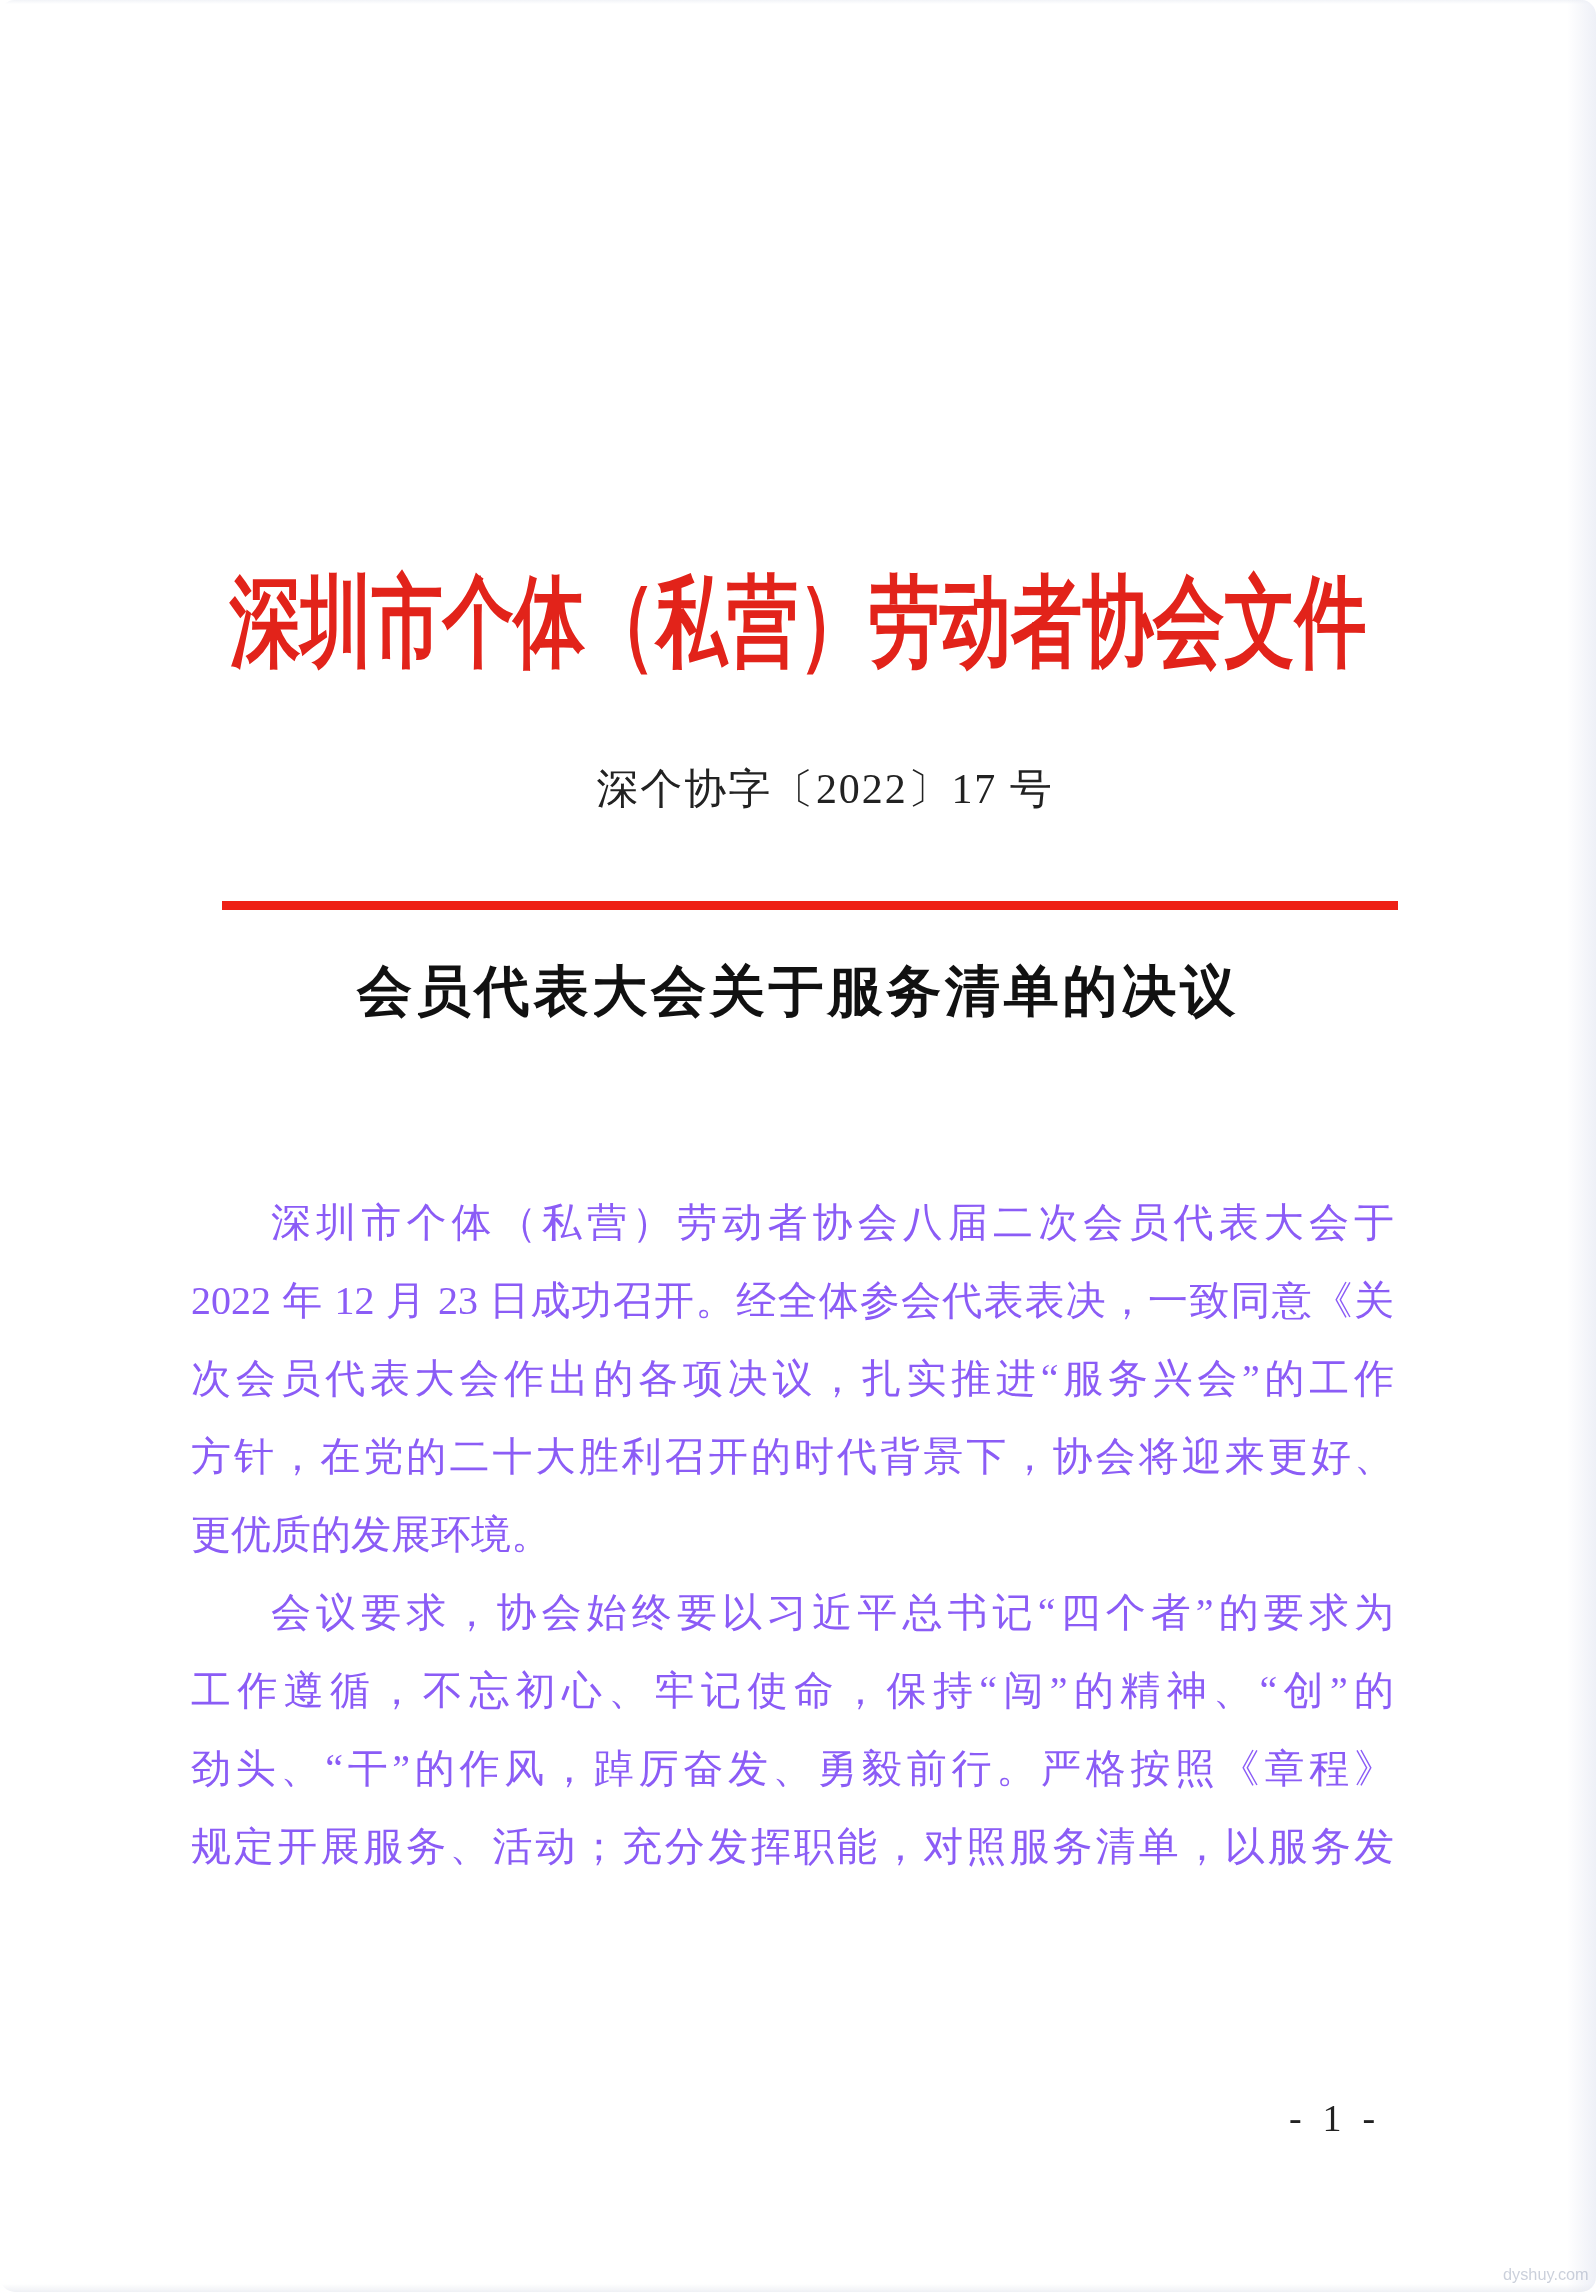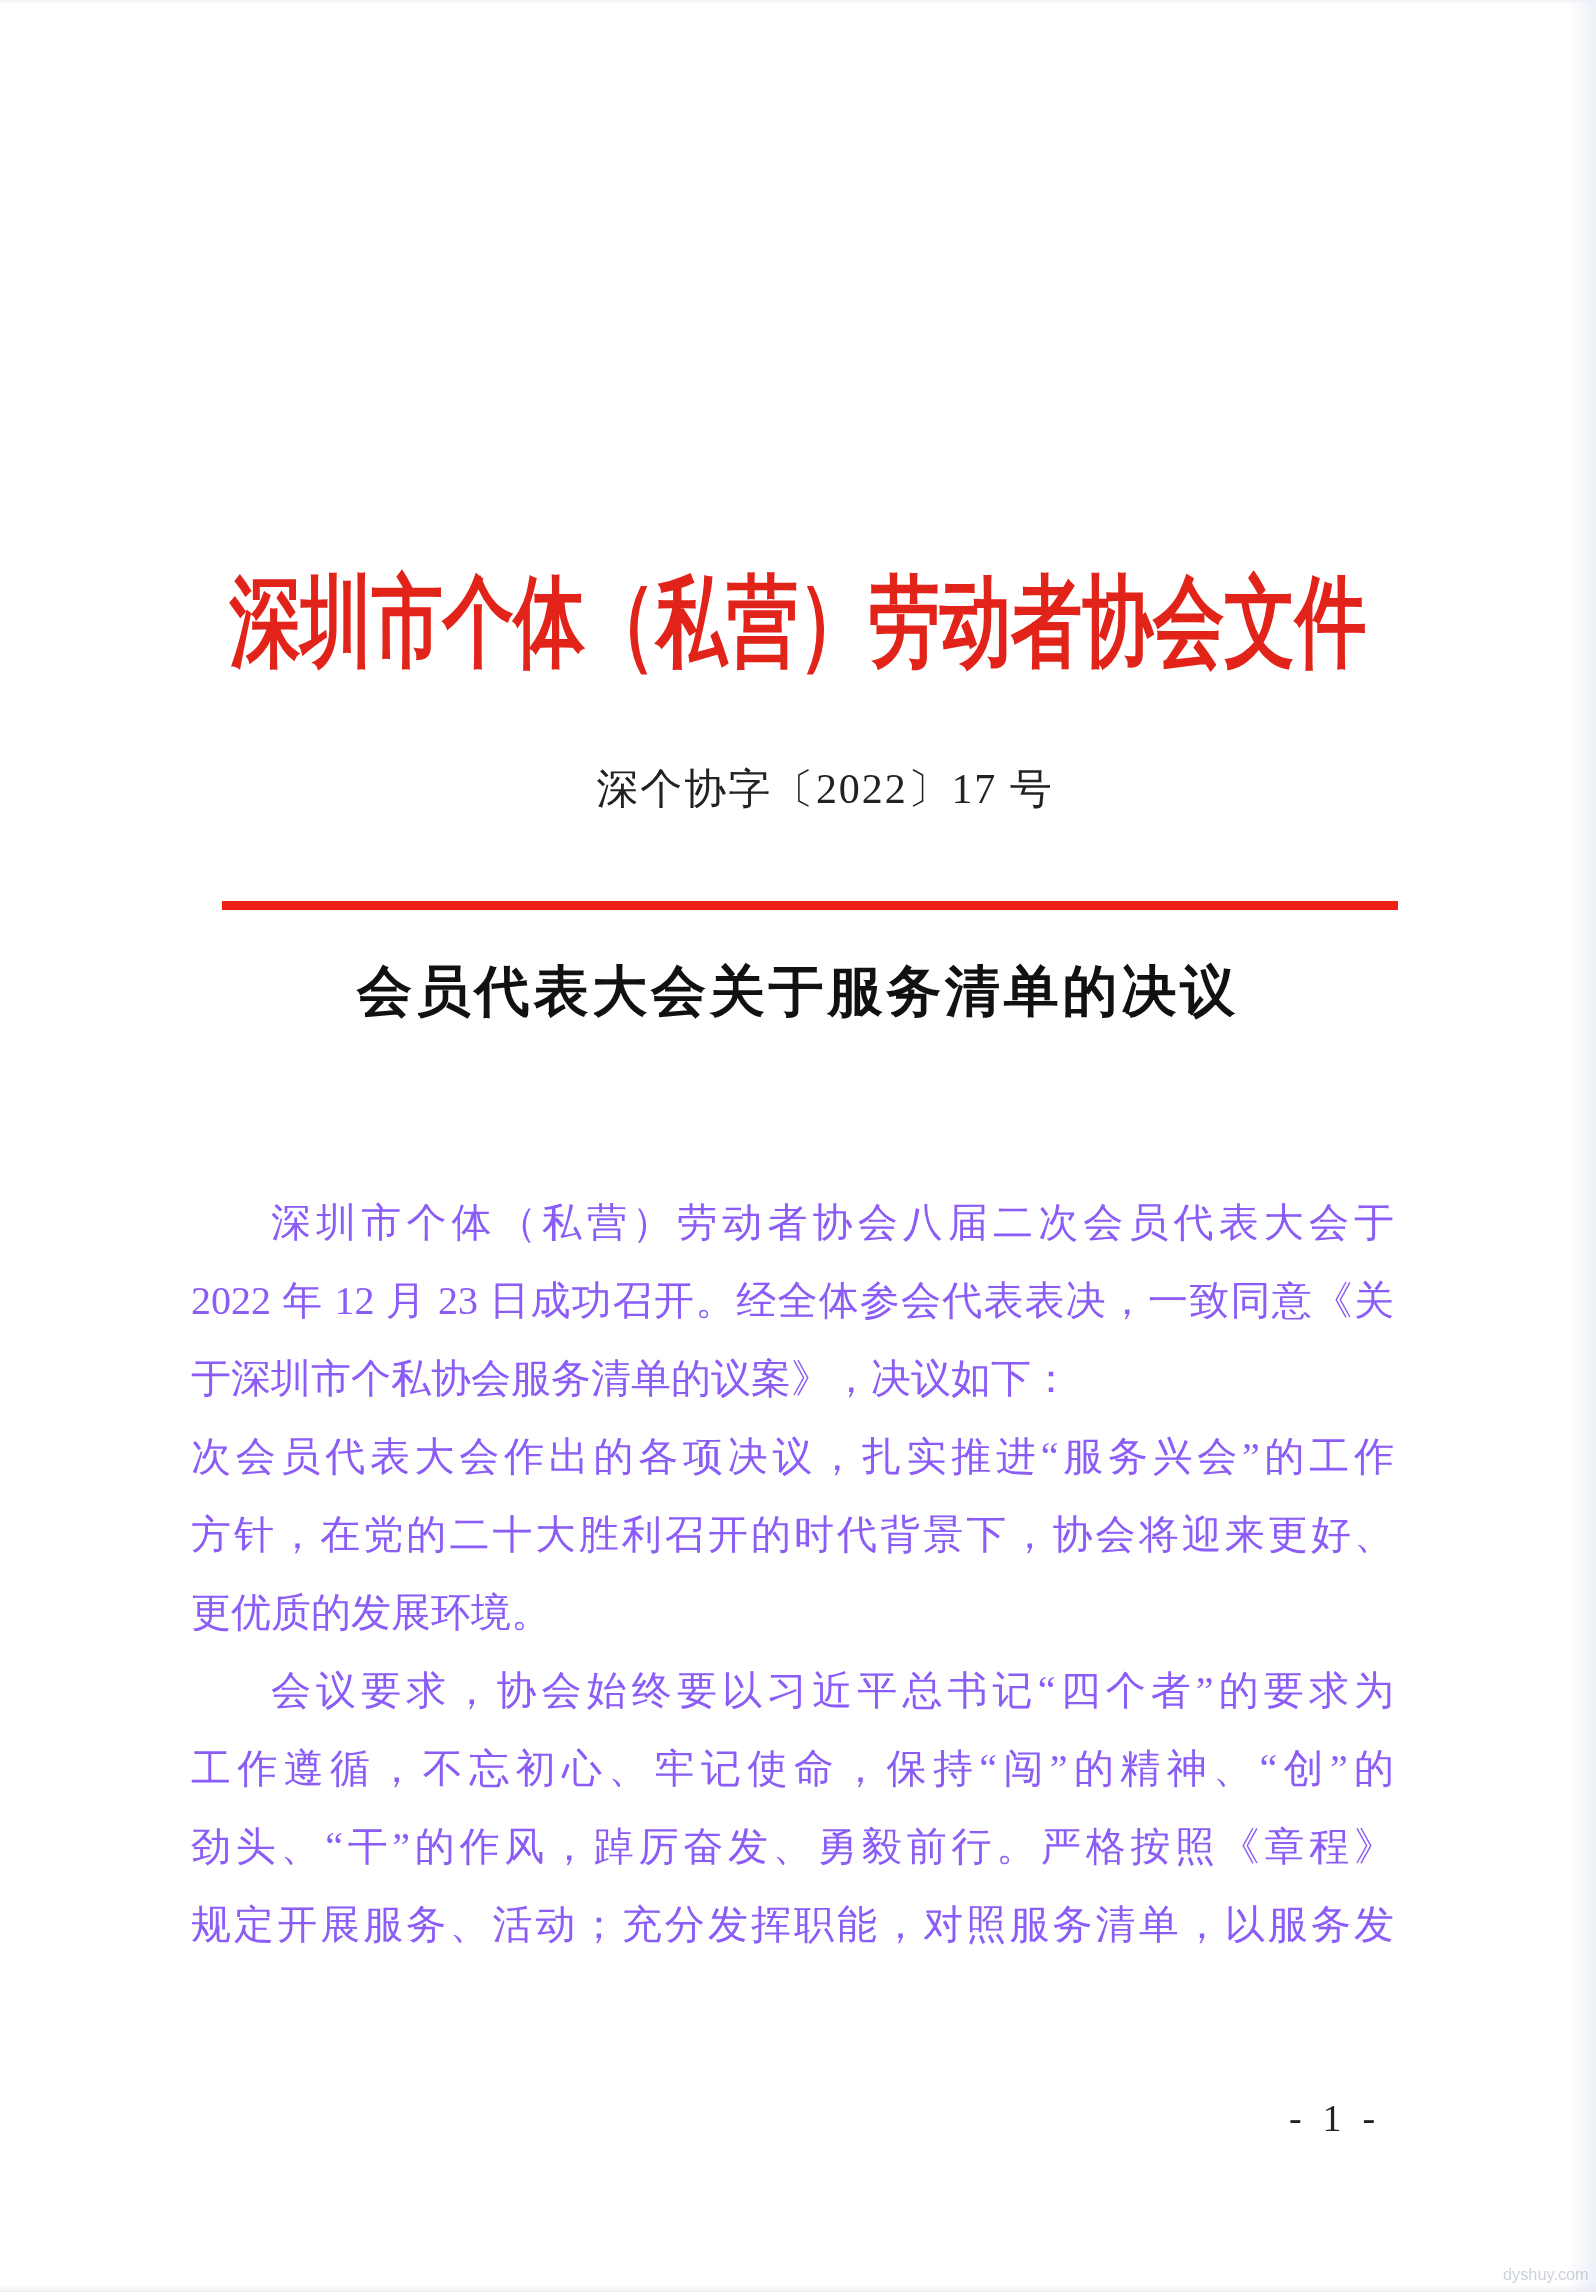--- a/index.html
+++ b/index.html
@@ -8,20 +8,21 @@
     background: #ffffff;
   }
   .page {
     position: relative;
     width: 1596px;
     height: 2292px;
     background: #ffffff;
     overflow: hidden;
     font-family: "Liberation Serif", "DejaVu Serif", serif;
     color: #1a1a1a;
+    border-radius: 15px;
   }
   
   .edge-right {
     position: absolute;
     top: 0; right: 0;
     width: 29px; height: 100%;
     background: linear-gradient(90deg, rgba(238,240,246,0) 0%, rgba(236,238,246,0.9) 100%);
     pointer-events: none;
   }
   .edge-bottom {
@@ -154,21 +155,20 @@
 
   <div class="red-rule" style="background: rgb(238, 32, 21);"></div>
 
   <div class="doc-title">
     <div>会员代表大会关于服务清单的决议</div>
   </div>
 
   <div class="body-text">
     <div class="body-line indent">深圳市个体（私营）劳动者协会八届二次会员代表大会于</div>
     <div class="body-line">2022 年 12 月 23 日成功召开。经全体参会代表表决，一致同意《关</div>
-    <div class="body-line para-end">于深圳市个私协会服务清单的议案》，决议如下：</div>
     <div class="body-line">次会员代表大会作出的各项决议，扎实推进“服务兴会”的工作</div>
     <div class="body-line">方针，在党的二十大胜利召开的时代背景下，协会将迎来更好、</div>
     <div class="body-line para-end">更优质的发展环境。</div>
     <div class="body-line indent">会议要求，协会始终要以习近平总书记“四个者”的要求为</div>
     <div class="body-line">工作遵循，不忘初心、牢记使命，保持“闯”的精神、“创”的</div>
     <div class="body-line">劲头、“干”的作风，踔厉奋发、勇毅前行。严格按照《章程》</div>
     <div class="body-line">规定开展服务、活动；充分发挥职能，对照服务清单，以服务发</div>
   </div>
 
   <div class="page-number">- 1 -</div>

